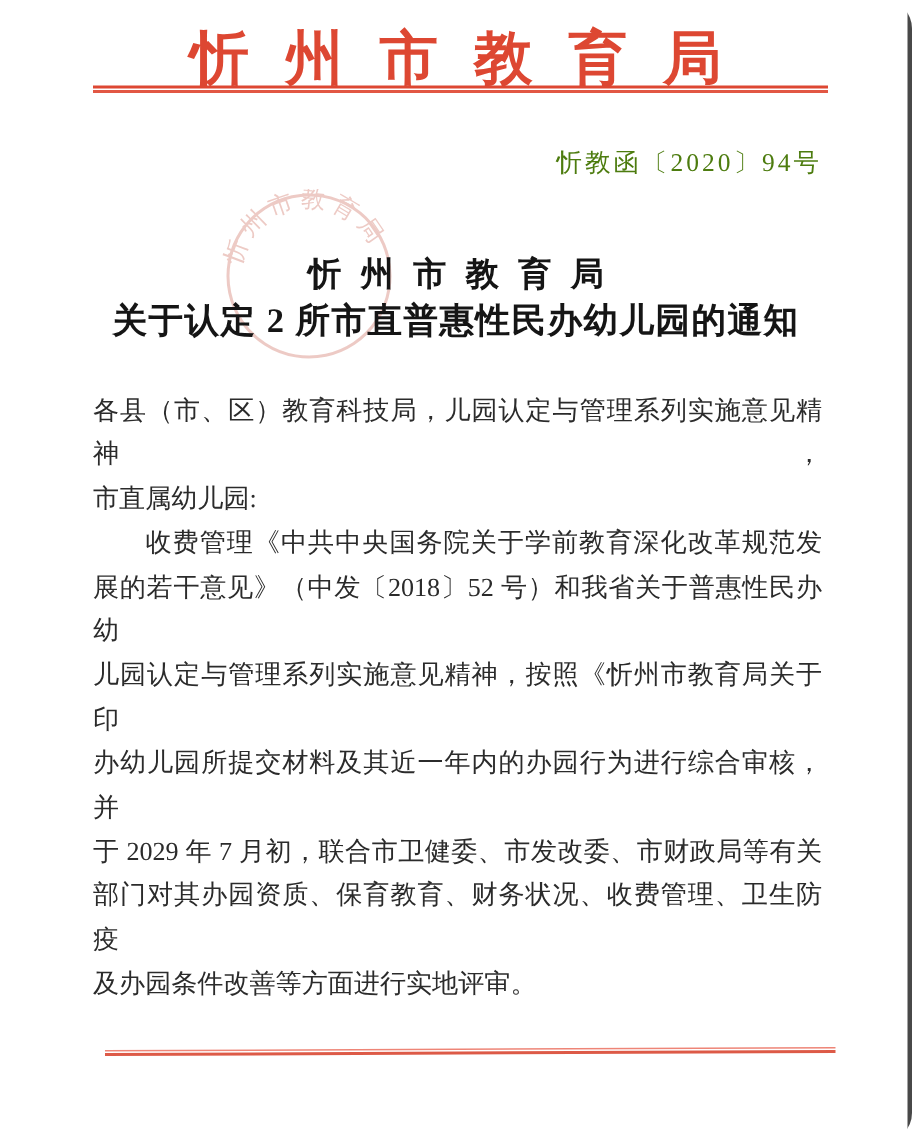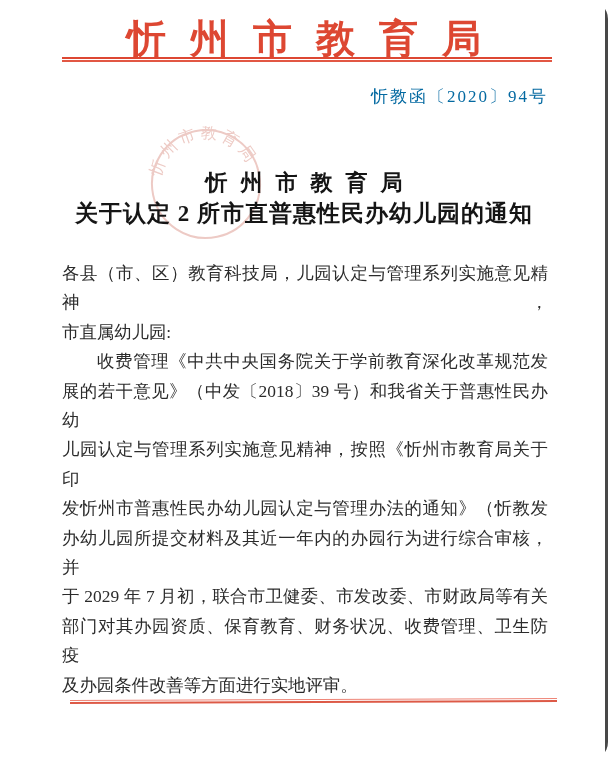--- a/index.html
+++ b/index.html
@@ -45,25 +45,25 @@
     top: 57px;
     left: 62px;
     width: 490px;
     height: 5px;
     border-top: 2px solid #dd4732;
     border-bottom: 2px solid #e25744;
     box-sizing: border-box;
   }
   .doc-number {
     position: absolute;
-    top: 85px;
+    top: 97px;
     right: 60px;
     font-size: 17px;
     letter-spacing: 2px;
-    color: #0369a1;
+    color: #4d7c0f;
     white-space: nowrap;
     margin-left: 10px;
   }
   
   .seal {
     position: absolute;
     left: 148px;
     top: 126px;
     width: 116px;
     height: 116px;
@@ -160,23 +160,22 @@
 
   <div class="title-block">
     <div class="title-line1">忻州市教育局</div>
     <div class="title-line2">关于认定 2 所市直普惠性民办幼儿园的通知</div>
   </div>
 
   <div class="body-text">
     <div class="body-line jline">各县（市、区）教育科技局，儿园认定与管理系列实施意见精神，</div>
     <div class="body-line">市直属幼儿园:</div>
     <div class="body-line jline indent">收费管理《中共中央国务院关于学前教育深化改革规范发</div>
-    <div class="body-line jline">展的若干意见》（中发〔2018〕39 号）和我省关于普惠性民办幼</div>
+    <div class="body-line jline">展的若干意见》（中发〔2018〕52 号）和我省关于普惠性民办幼</div>
     <div class="body-line jline">儿园认定与管理系列实施意见精神，按照《忻州市教育局关于印</div>
-    <div class="body-line jline">发忻州市普惠性民办幼儿园认定与管理办法的通知》（忻教发</div>
     <div class="body-line jline">办幼儿园所提交材料及其近一年内的办园行为进行综合审核，并</div>
     <div class="body-line jline">于 2029 年 7 月初，联合市卫健委、市发改委、市财政局等有关</div>
     <div class="body-line jline">部门对其办园资质、保育教育、财务状况、收费管理、卫生防疫</div>
     <div class="body-line">及办园条件改善等方面进行实地评审。</div>
 
   </div>
 
   <div class="red-rule-bottom"></div>
 
   <div class="scan-edge-right"></div>

